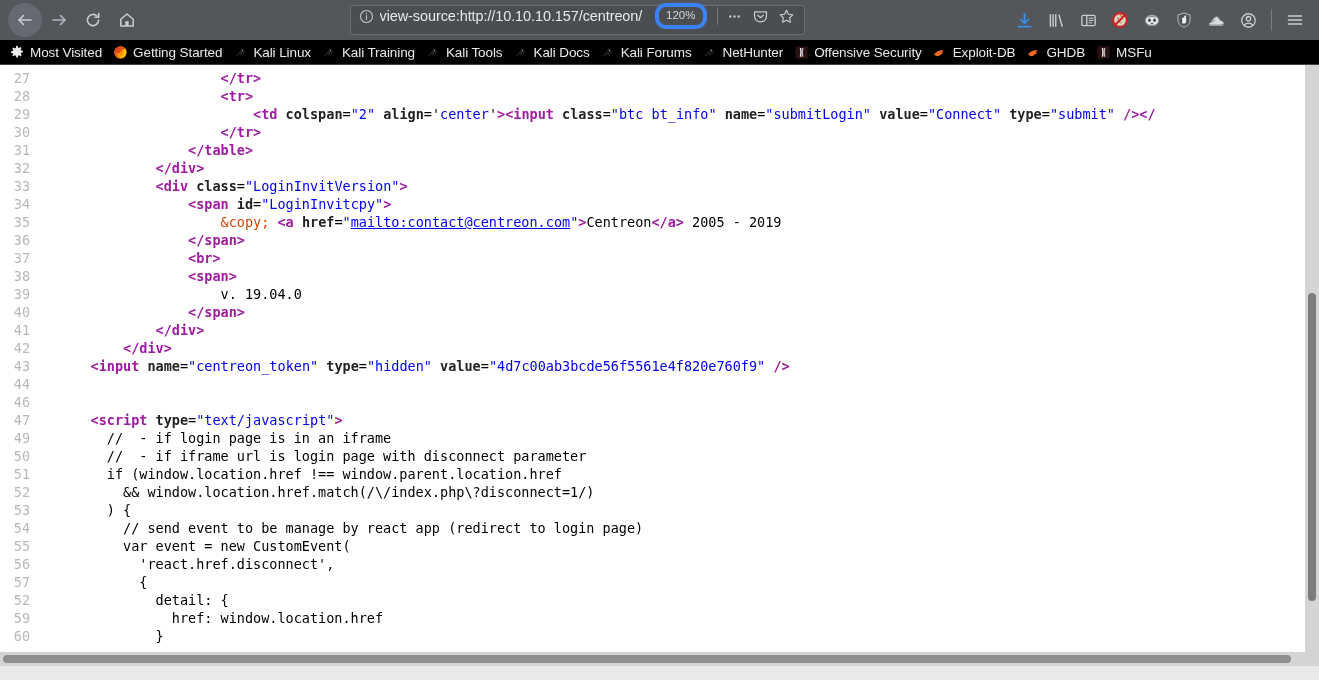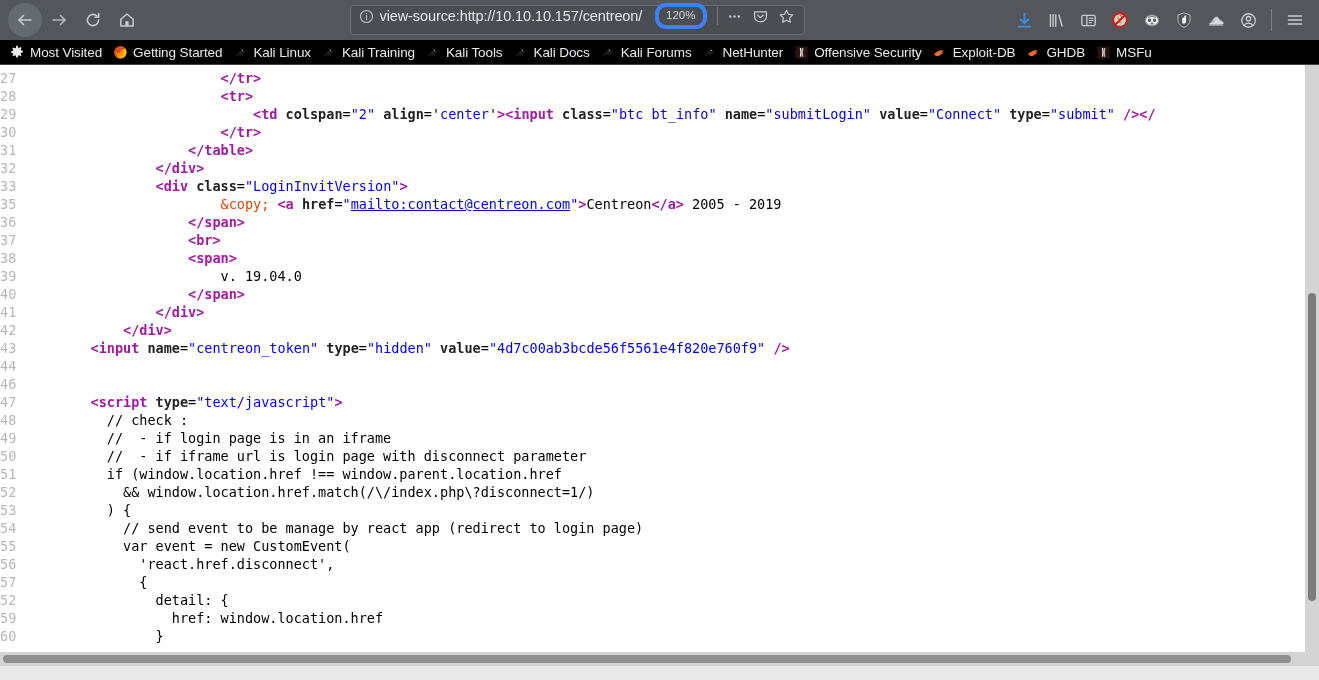--- a/index.html
+++ b/index.html
@@ -155,21 +155,21 @@
     height: 18px;
     line-height: 18px;
     display: flex;
     font-family: "DejaVu Sans Mono", monospace;
     font-size: 13.5px;
     white-space: pre;
   }
   .ln {
     width: 46px;
     min-width: 46px;
-    text-align: left;
+    text-align: center;
     color: #b8b8b8;
     padding-right: 2px;
     flex: none;
     font-family: "DejaVu Sans Mono", monospace;
   }
   .lc {
     padding-left: 12px;
     color: #000000;
     flex: 1;
     white-space: pre;
@@ -504,33 +504,33 @@
 
 <div id="source-view">
   <div id="code-area">
       <div class="code-line"><span class="ln">27</span><span class="lc">                    <span class="t">&lt;/tr&gt;</span></span></div>
       <div class="code-line"><span class="ln">28</span><span class="lc">                    <span class="t">&lt;tr&gt;</span></span></div>
       <div class="code-line"><span class="ln">29</span><span class="lc">                        <span class="t">&lt;td</span> <span class="a">colspan</span>=<span class="v">"2"</span> <span class="a">align</span>=<span class="pl">'</span><span class="v">center</span><span class="pl">'</span><span class="t">&gt;&lt;input</span> <span class="a">class</span>=<span class="v">"btc bt_info"</span> <span class="a">name</span>=<span class="v">"submitLogin"</span> <span class="a">value</span>=<span class="v">"Connect"</span> <span class="a">type</span>=<span class="v">"submit"</span> <span class="t">/&gt;&lt;/</span></span></div>
       <div class="code-line"><span class="ln">30</span><span class="lc">                    <span class="t">&lt;/tr&gt;</span></span></div>
       <div class="code-line"><span class="ln">31</span><span class="lc">                <span class="t">&lt;/table&gt;</span></span></div>
       <div class="code-line"><span class="ln">32</span><span class="lc">            <span class="t">&lt;/div&gt;</span></span></div>
       <div class="code-line"><span class="ln">33</span><span class="lc">            <span class="t">&lt;div</span> <span class="a">class</span>=<span class="v">"LoginInvitVersion"</span><span class="t">&gt;</span></span></div>
+      <div class="code-line"><span class="ln">34</span><span class="lc">                <span class="t">&lt;span</span> <span class="a">id</span>=<span class="v">"LoginInvitcpy"</span><span class="t">&gt;</span></span></div>
       <div class="code-line"><span class="ln">35</span><span class="lc">                    <span class="e">&amp;copy;</span> <span class="t">&lt;a</span> <span class="a">href</span>=<span class="v">"</span><span class="lk">mailto:contact@centreon.com</span><span class="v">"</span><span class="t">&gt;</span>Centreon<span class="t">&lt;/a&gt;</span> 2005 - 2019</span></div>
       <div class="code-line"><span class="ln">36</span><span class="lc">                <span class="t">&lt;/span&gt;</span></span></div>
       <div class="code-line"><span class="ln">37</span><span class="lc">                <span class="t">&lt;br&gt;</span></span></div>
       <div class="code-line"><span class="ln">38</span><span class="lc">                <span class="t">&lt;span&gt;</span></span></div>
       <div class="code-line"><span class="ln">39</span><span class="lc">                    v. 19.04.0</span></div>
       <div class="code-line"><span class="ln">40</span><span class="lc">                <span class="t">&lt;/span&gt;</span></span></div>
       <div class="code-line"><span class="ln">41</span><span class="lc">            <span class="t">&lt;/div&gt;</span></span></div>
       <div class="code-line"><span class="ln">42</span><span class="lc">        <span class="t">&lt;/div&gt;</span></span></div>
       <div class="code-line"><span class="ln">43</span><span class="lc">    <span class="t">&lt;input</span> <span class="a">name</span>=<span class="v">"centreon_token"</span> <span class="a">type</span>=<span class="v">"hidden"</span> <span class="a">value</span>=<span class="v">"4d7c00ab3bcde56f5561e4f820e760f9"</span> <span class="t">/&gt;</span></span></div>
       <div class="code-line"><span class="ln">44</span><span class="lc"></span></div>
       <div class="code-line"><span class="ln">46</span><span class="lc"></span></div>
       <div class="code-line"><span class="ln">47</span><span class="lc">    <span class="t">&lt;script</span> <span class="a">type</span>=<span class="v">"text/javascript"</span><span class="t">&gt;</span></span></div>
-      <div class="code-line"><span class="ln">48</span><span class="lc">      // check :</span></div>
       <div class="code-line"><span class="ln">49</span><span class="lc">      //  - if login page is in an iframe</span></div>
       <div class="code-line"><span class="ln">50</span><span class="lc">      //  - if iframe url is login page with disconnect parameter</span></div>
       <div class="code-line"><span class="ln">51</span><span class="lc">      if (window.location.href !== window.parent.location.href</span></div>
       <div class="code-line"><span class="ln">52</span><span class="lc">        &amp;&amp; window.location.href.match(/\/index.php\?disconnect=1/)</span></div>
       <div class="code-line"><span class="ln">53</span><span class="lc">      ) {</span></div>
       <div class="code-line"><span class="ln">54</span><span class="lc">        // send event to be manage by react app (redirect to login page)</span></div>
       <div class="code-line"><span class="ln">55</span><span class="lc">        var event = new CustomEvent(</span></div>
       <div class="code-line"><span class="ln">56</span><span class="lc">          'react.href.disconnect',</span></div>
       <div class="code-line"><span class="ln">57</span><span class="lc">          {</span></div>
       <div class="code-line"><span class="ln">52</span><span class="lc">            detail: {</span></div>

